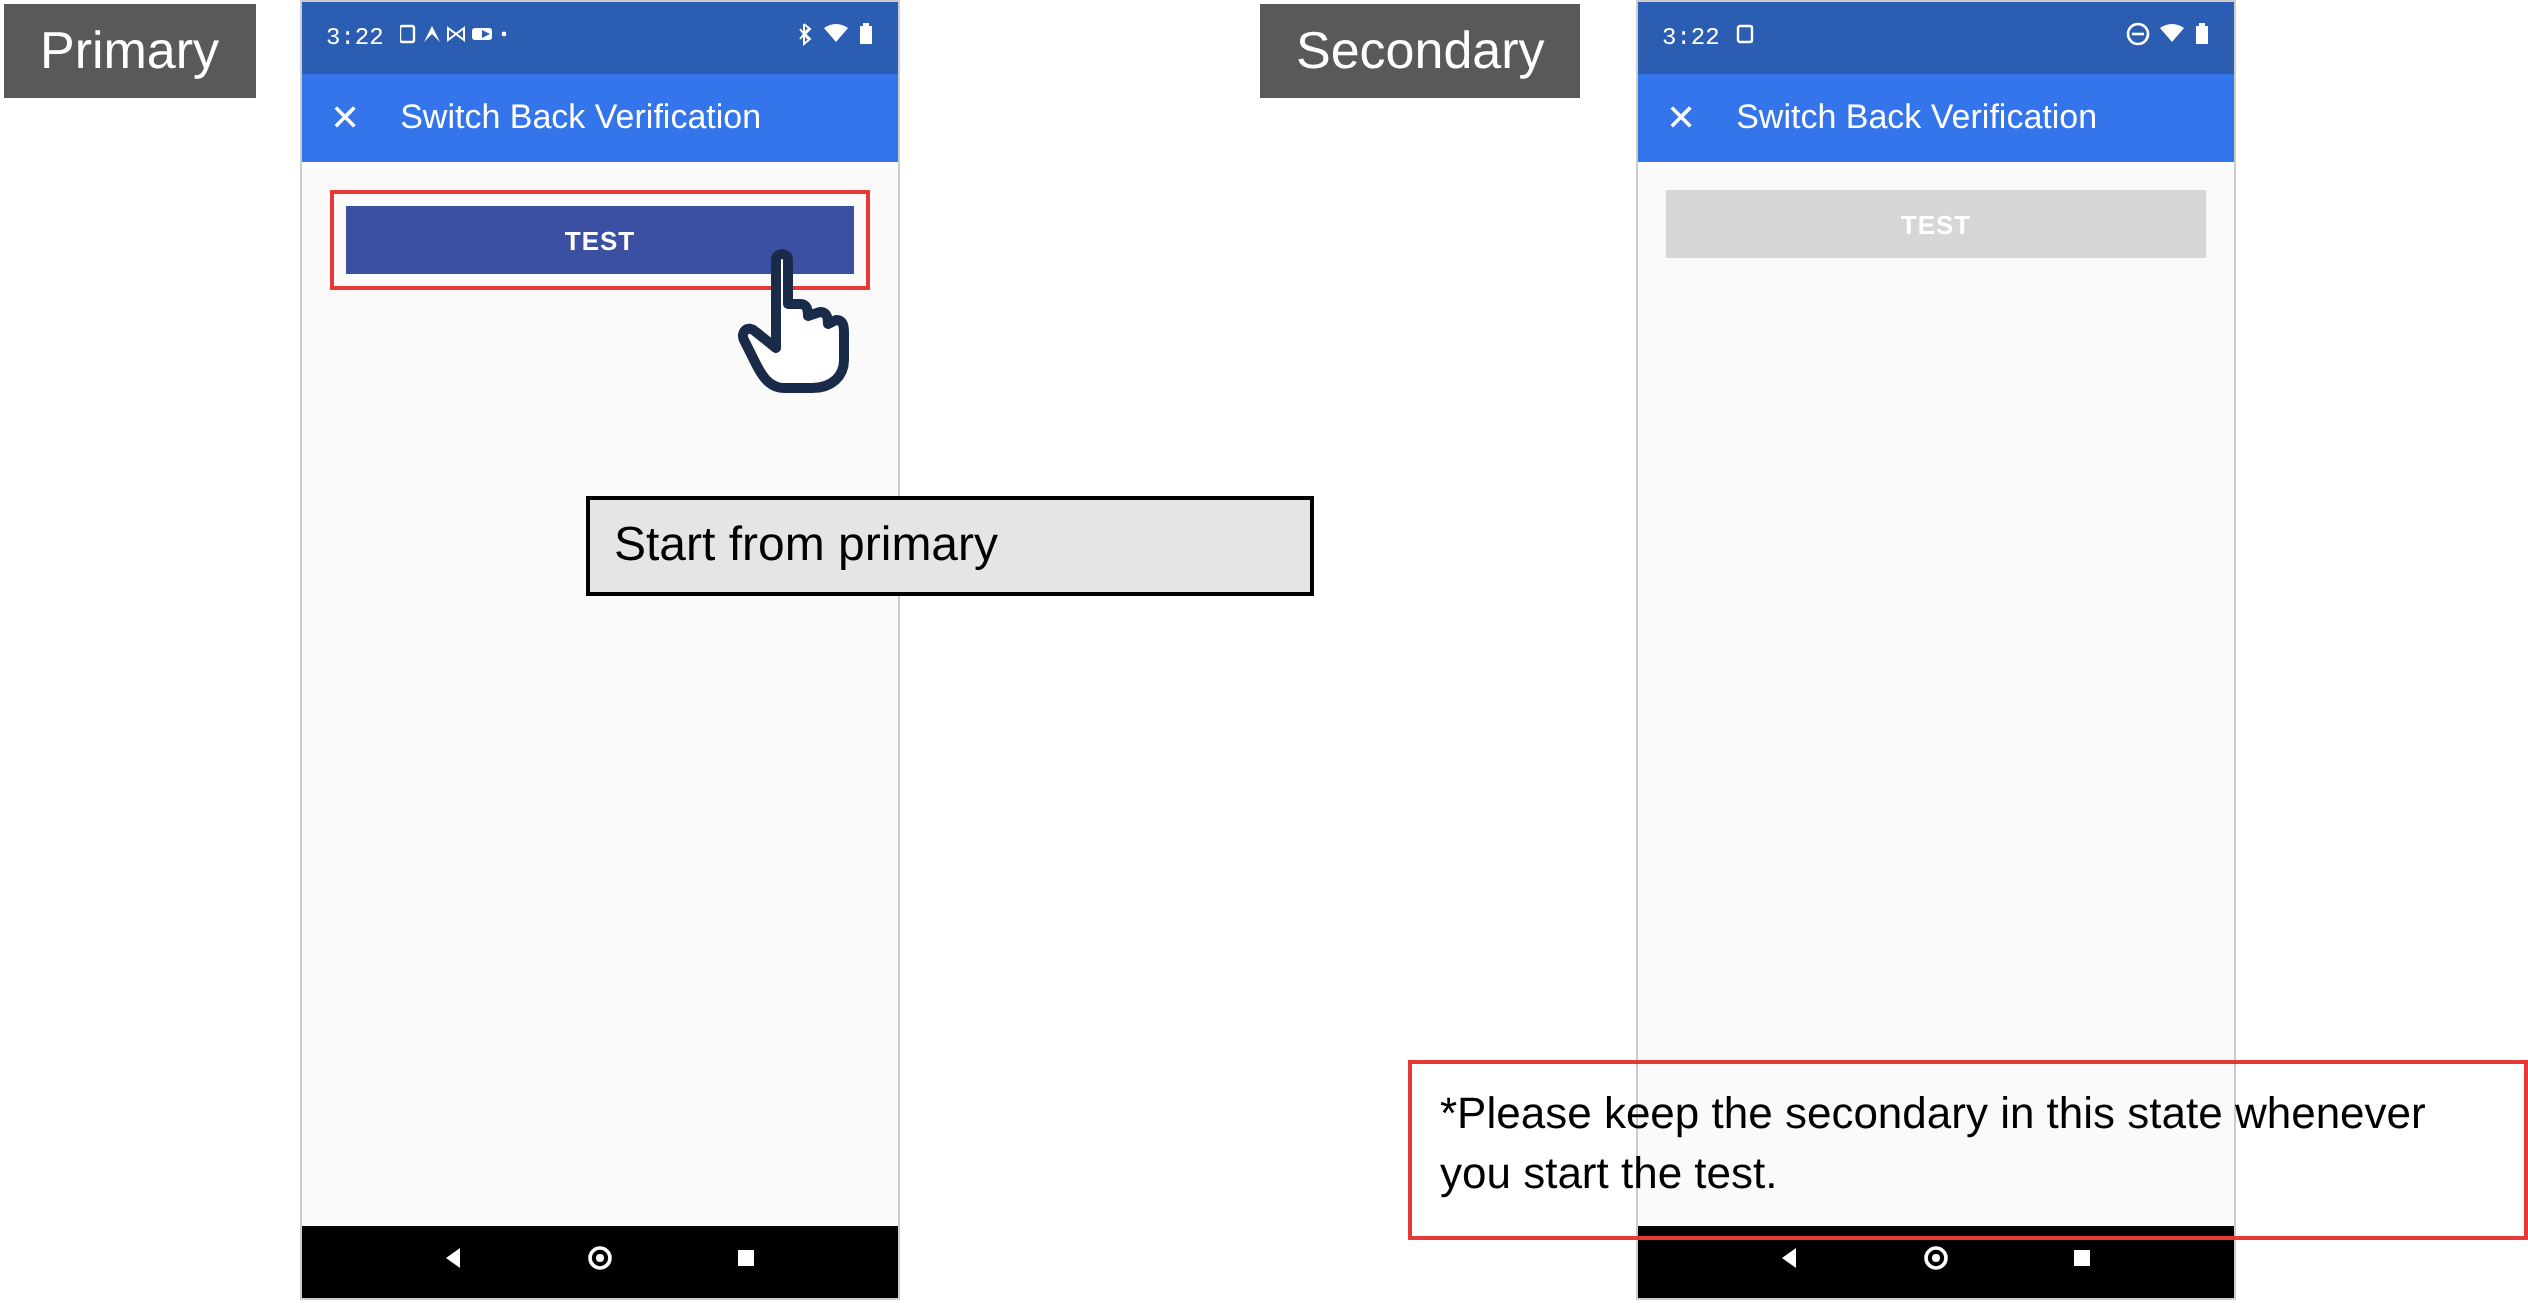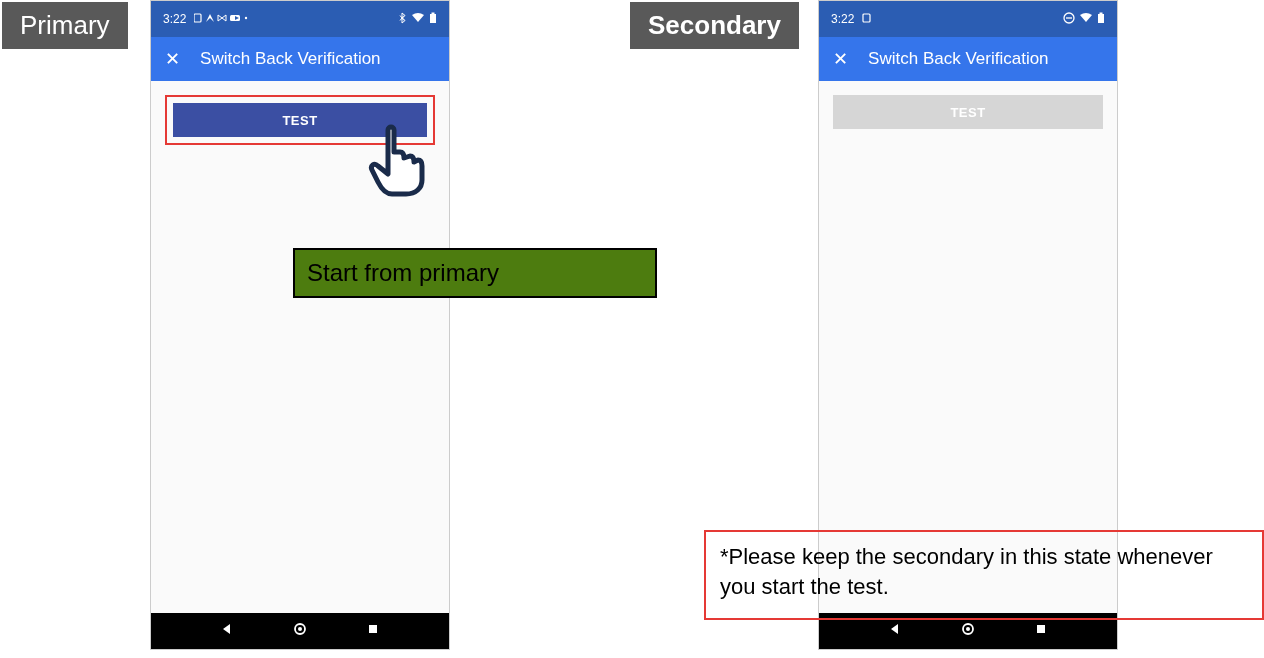--- a/index.html
+++ b/index.html
@@ -14,21 +14,21 @@
 
     .label-tag {
       position: absolute;
       background: #595959;
       color: #fff;
       font-size: 26px;
       padding: 8px 18px;
       z-index: 5;
     }
     .label-primary { top: 2px; left: 2px; }
-    .label-secondary { top: 2px; left: 630px; font-weight: bold; }
+    .label-secondary { top: 2px; left: 630px; }
 
     .phone {
       position: absolute;
       width: 300px;
       height: 650px;
       background: #fafafa;
       border: 1px solid #ccc;
       top: 0;
     }
     .phone-primary { left: 150px; }
@@ -36,20 +36,21 @@
 
     .status-bar {
       height: 36px;
       background: #2b5db3;
       color: #fff;
       display: flex;
       align-items: center;
       justify-content: space-between;
       padding: 0 12px;
       font-size: 12px;
+      font-family: Liberation Mono, monospace;
     }
     .status-left { display: flex; align-items: center; gap: 2px; }
     .status-right { display: flex; align-items: center; gap: 4px; }
 
     .app-bar {
       height: 44px;
       background: #3575eb;
       color: #fff;
       display: flex;
       align-items: center;
@@ -119,21 +120,21 @@
       color: #1a2b4a;
     }
 
     .callout-1 {
       position: absolute;
       left: 293px;
       top: 248px;
       width: 364px;
       height: 50px;
       border: 2px solid #000;
-      background: #4d7c0f;
+      background: #e5e5e5;
       display: flex;
       align-items: center;
       padding: 0 12px;
       font-size: 24px;
     }
 
     .callout-2 {
       position: absolute;
       left: 704px;
       top: 530px;

